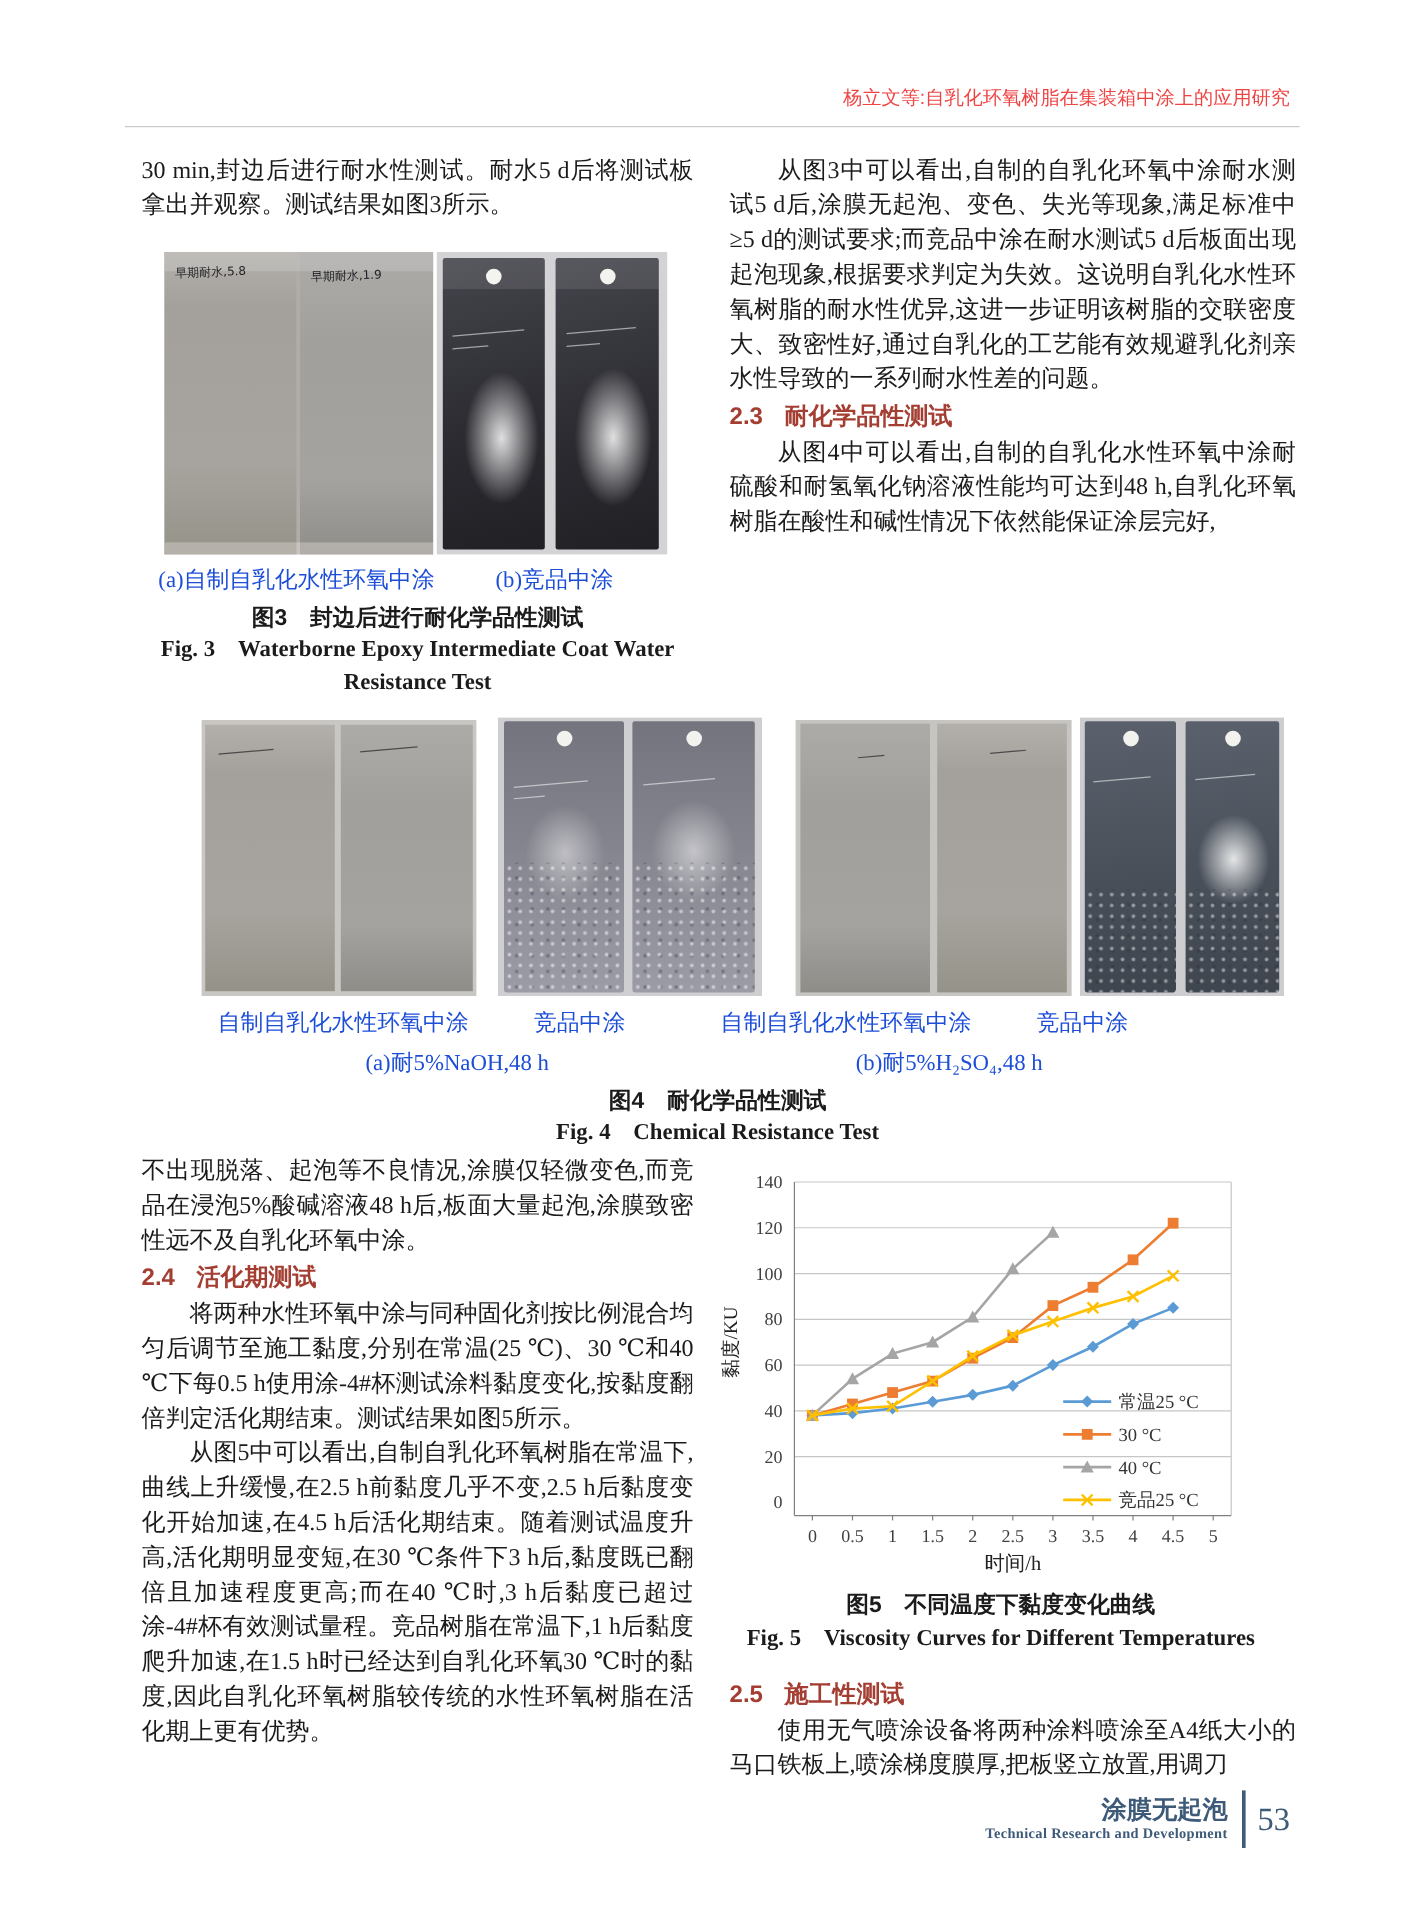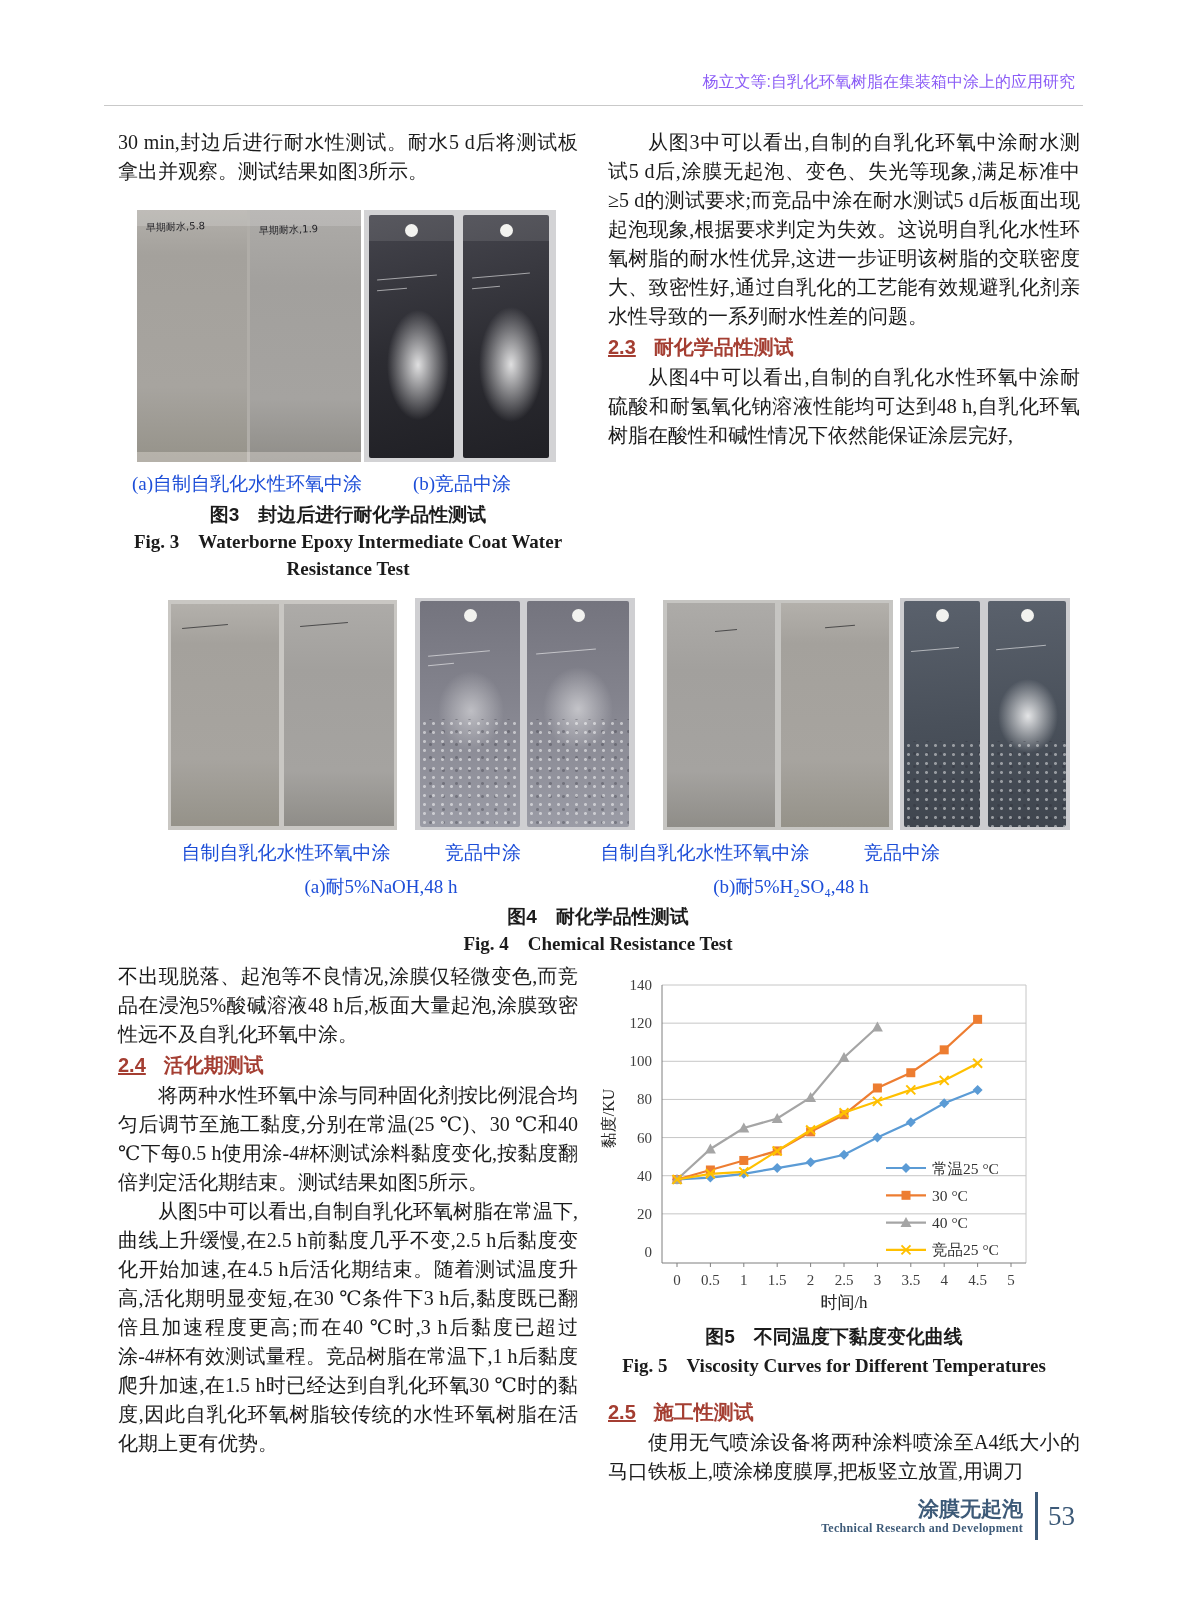--- a/index.html
+++ b/index.html
@@ -8,25 +8,25 @@
     position:relative; width:1187px; height:1600px; background:#fff;
     font-family:"Liberation Serif","DejaVu Serif",serif; color:#1b1b1b; overflow:hidden;
   }
   .abs { position:absolute; }
   .para { font-size:20px; line-height:29px; text-align:justify; }
   .indent { text-indent:2em; }
   .sec-head {
     font-family:"Liberation Sans","DejaVu Sans",sans-serif; font-weight:bold;
     font-size:20px; line-height:30px; color:#a43e32; margin:1px 0;
   }
-  .sec-head .num { margin-right:18px;text-decoration:underline; }
+  .sec-head .num { margin-right:18px; }
   .red-label { color:#1d4ed8; font-size:19px; line-height:24px; white-space:nowrap; }
   .cap-cn { font-family:"Liberation Sans","DejaVu Sans",sans-serif; font-weight:bold; font-size:19px; text-align:center; }
   .cap-en { font-family:"Liberation Serif","DejaVu Serif",serif; font-weight:bold; font-size:19px; line-height:27px; text-align:center; }
-  .running-title { font-family:"Liberation Sans","DejaVu Sans",sans-serif; font-size:16px; color:#8b5cf6; }
+  .running-title { font-family:"Liberation Sans","DejaVu Sans",sans-serif; font-size:16px; color:#ef4444; }
   .header-rule { height:1px; background:#c9c9c9; }
 
   
   .photo { position:absolute; overflow:hidden; }
   .panel { position:absolute; }
   .hole { position:absolute; width:13px; height:13px; border-radius:50%; background:#f2f2ef; }
   .glow { position:absolute; border-radius:50%; background:radial-gradient(closest-side,rgba(255,255,255,0.85),rgba(255,255,255,0)); }
   .tape { position:absolute; left:0; right:0; background:rgba(255,255,255,0.16); }
   .hw { position:absolute; font-family:"DejaVu Sans",sans-serif; font-size:10px; color:#1f1f24; transform:rotate(-2deg); white-space:nowrap; }
   .scrib { position:absolute; height:0; border-top:1.5px solid rgba(255,255,255,0.55); transform:rotate(-5deg); }

